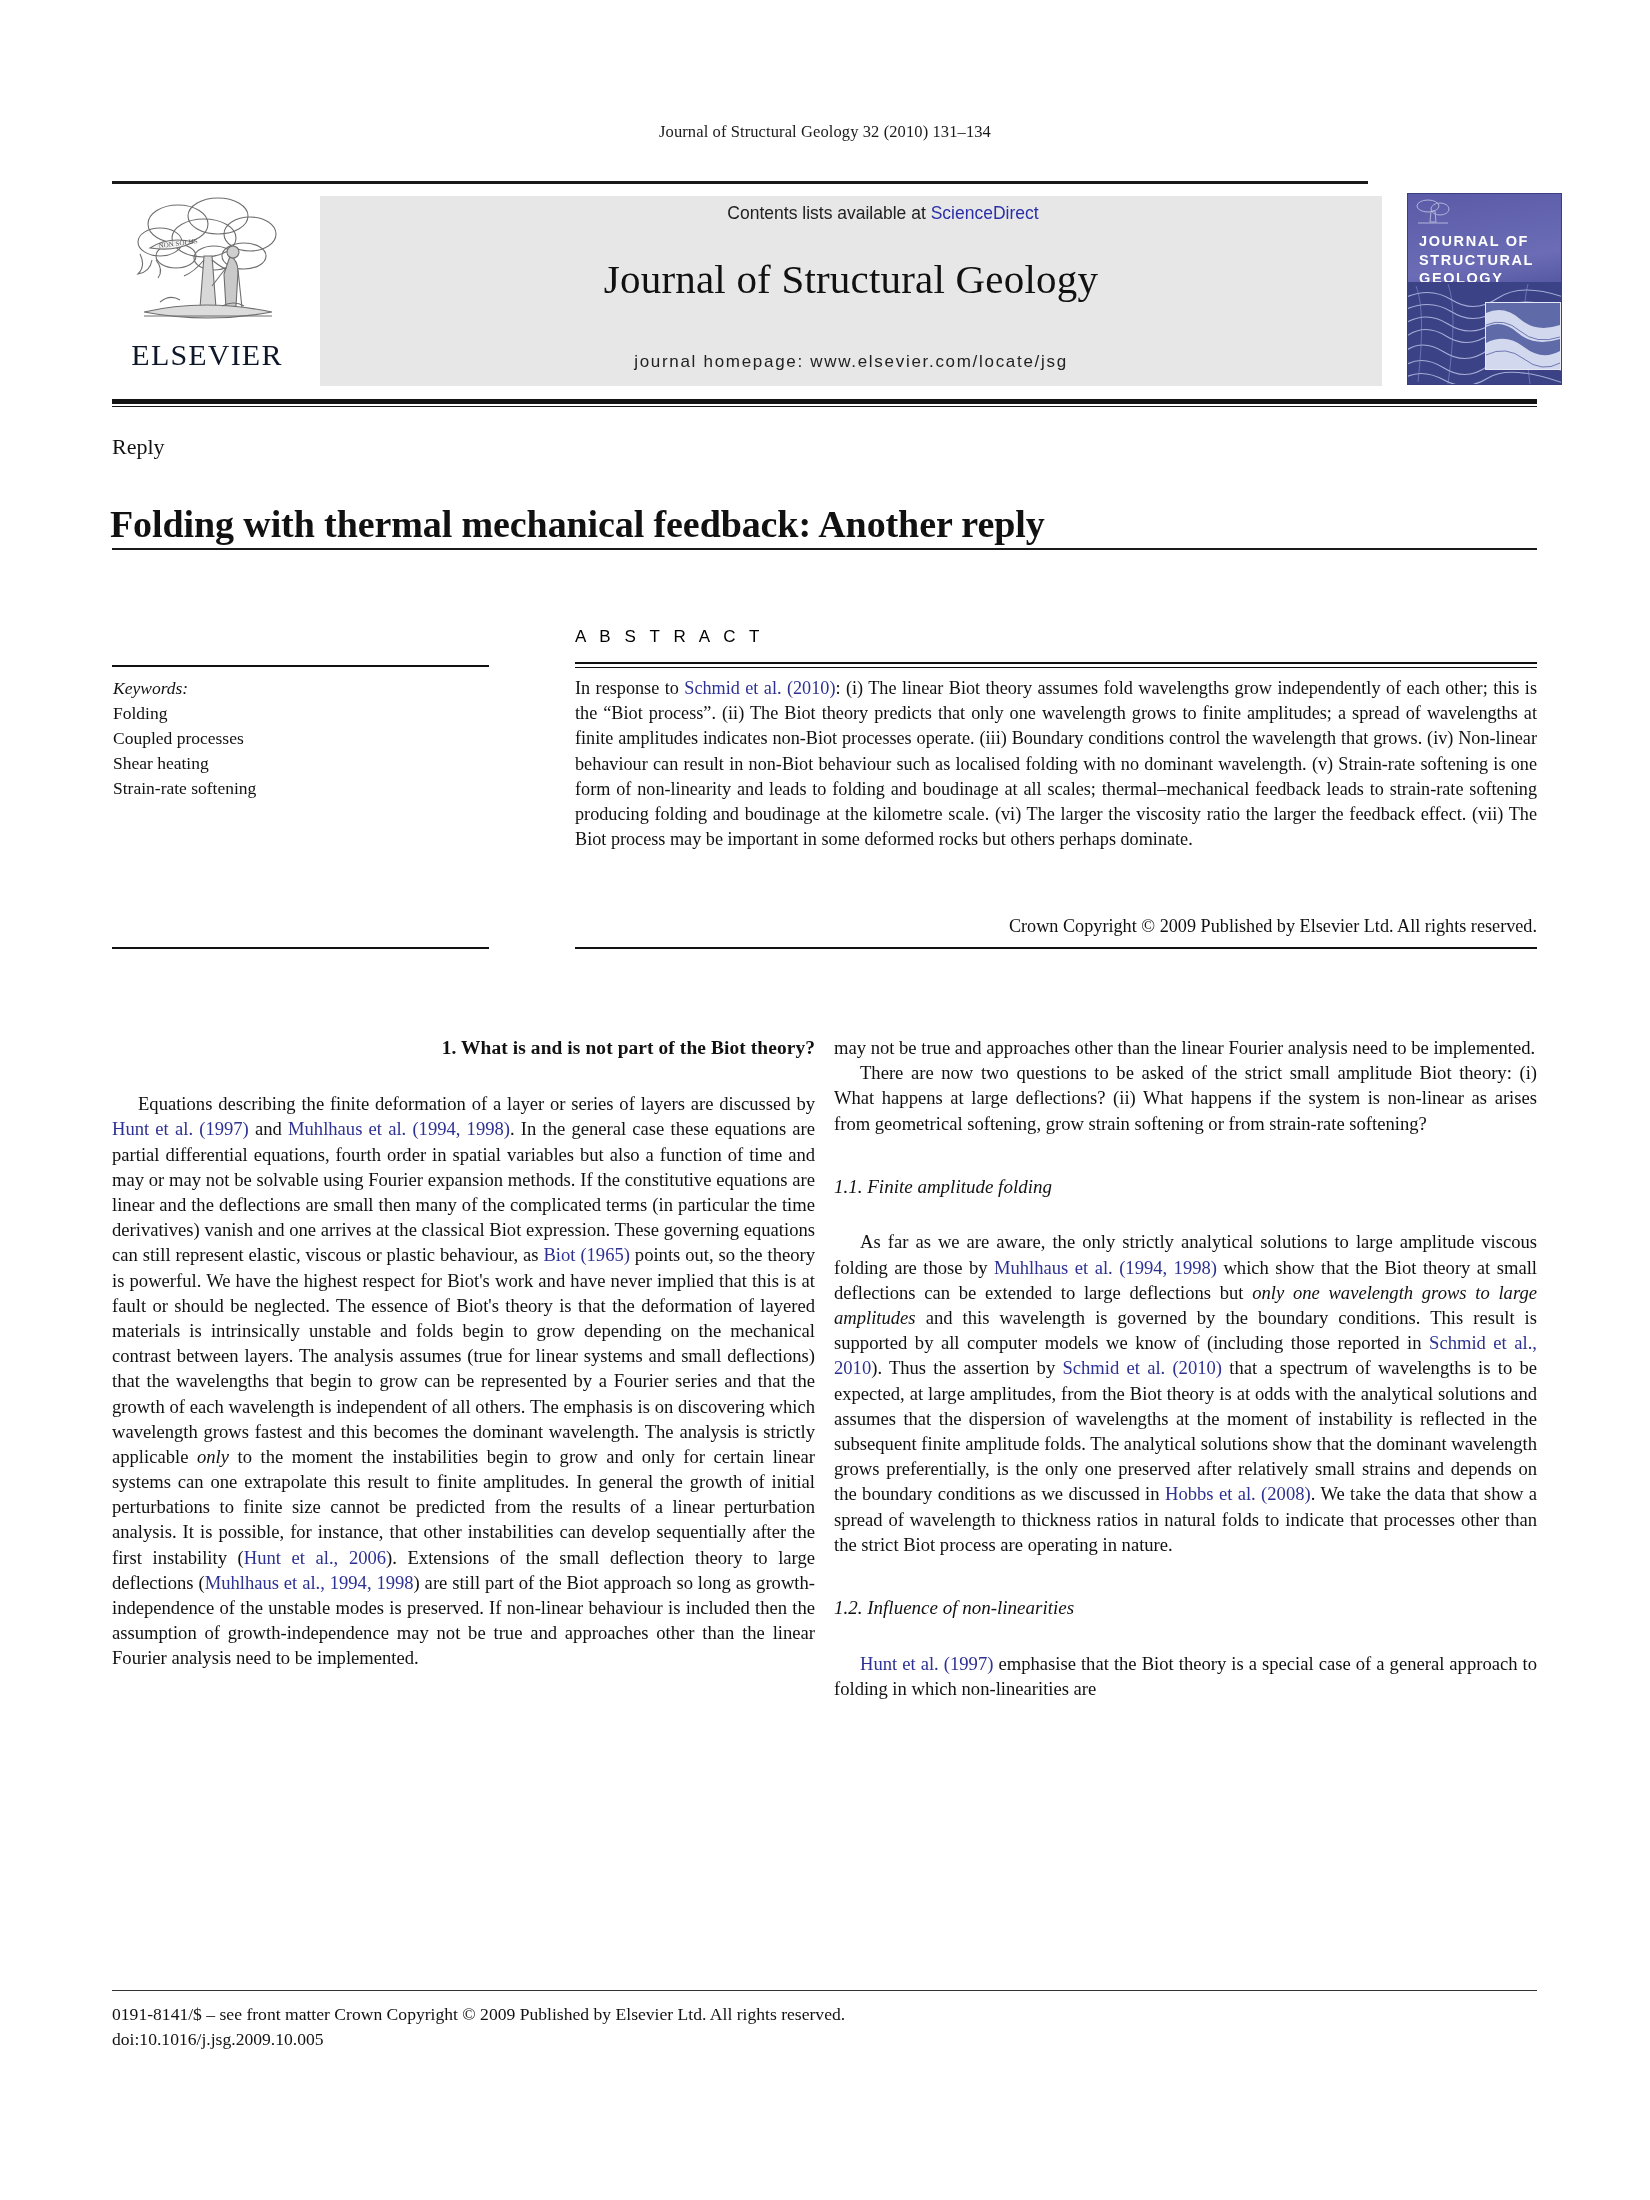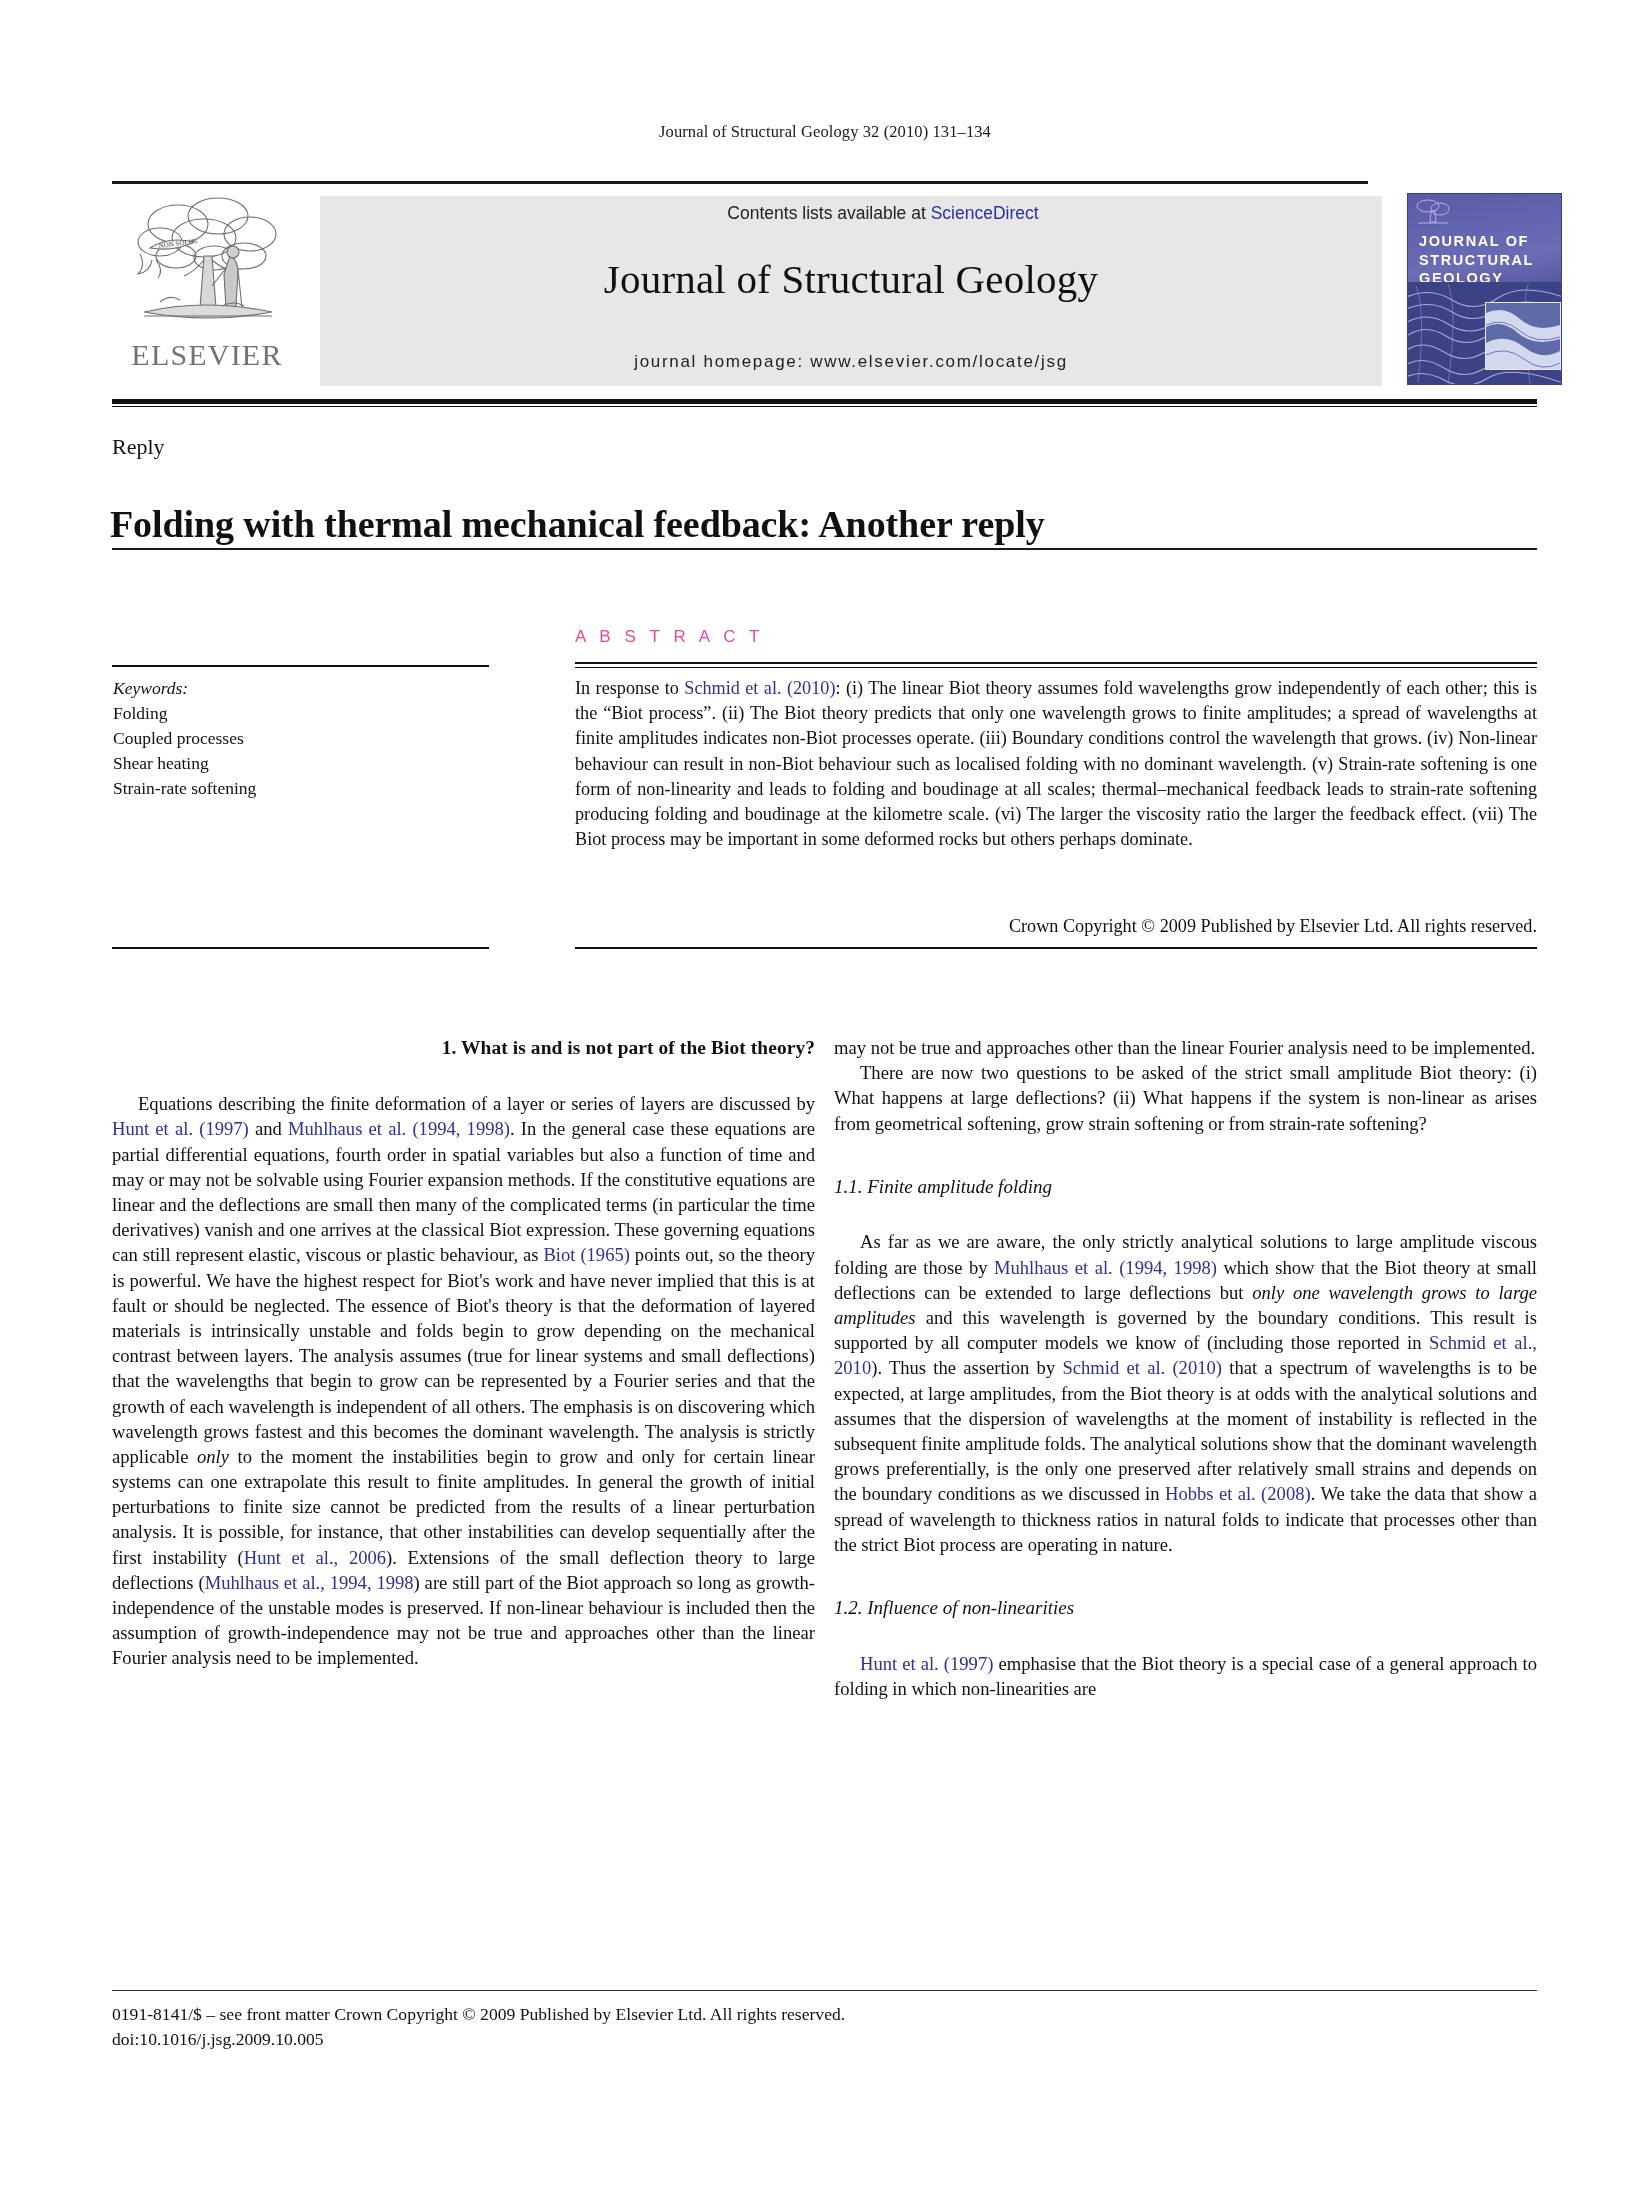--- a/index.html
+++ b/index.html
@@ -112,21 +112,21 @@
     height: 150px;
   }
   .elsevier .wordmark {
     position: absolute;
     left: 0; top: 148px;
     width: 190px;
     text-align: center;
     font-family: "Liberation Serif", "DejaVu Serif", serif;
     font-size: 30px;
     letter-spacing: 1.2px;
-    color: #737373;
+    color: #0f172a;
   }
 
   
   .cover {
     position: absolute;
     left: 1407px; top: 193px;
     width: 155px;
     height: 192px;
     background: linear-gradient(170deg,#5a5aa8 0%, #6b6cb5 38%, #4a4e96 62%, #2f3a77 100%);
     overflow: hidden;
@@ -187,21 +187,21 @@
     background: #1a1a1a;
   }
 
   
   .abstract-label {
     position: absolute;
     left: 575px; top: 627px;
     font-family: "Liberation Sans", "DejaVu Sans", sans-serif;
     font-size: 17px;
     letter-spacing: 4.6px;
-    color: #ec4899;
+    color: #000000;
   }
   .kw-rule-top {
     position: absolute;
     left: 112px; top: 665px;
     width: 377px;
     height: 2px;
     background: #111;
   }
   .kw-rule-bottom {
     position: absolute;

